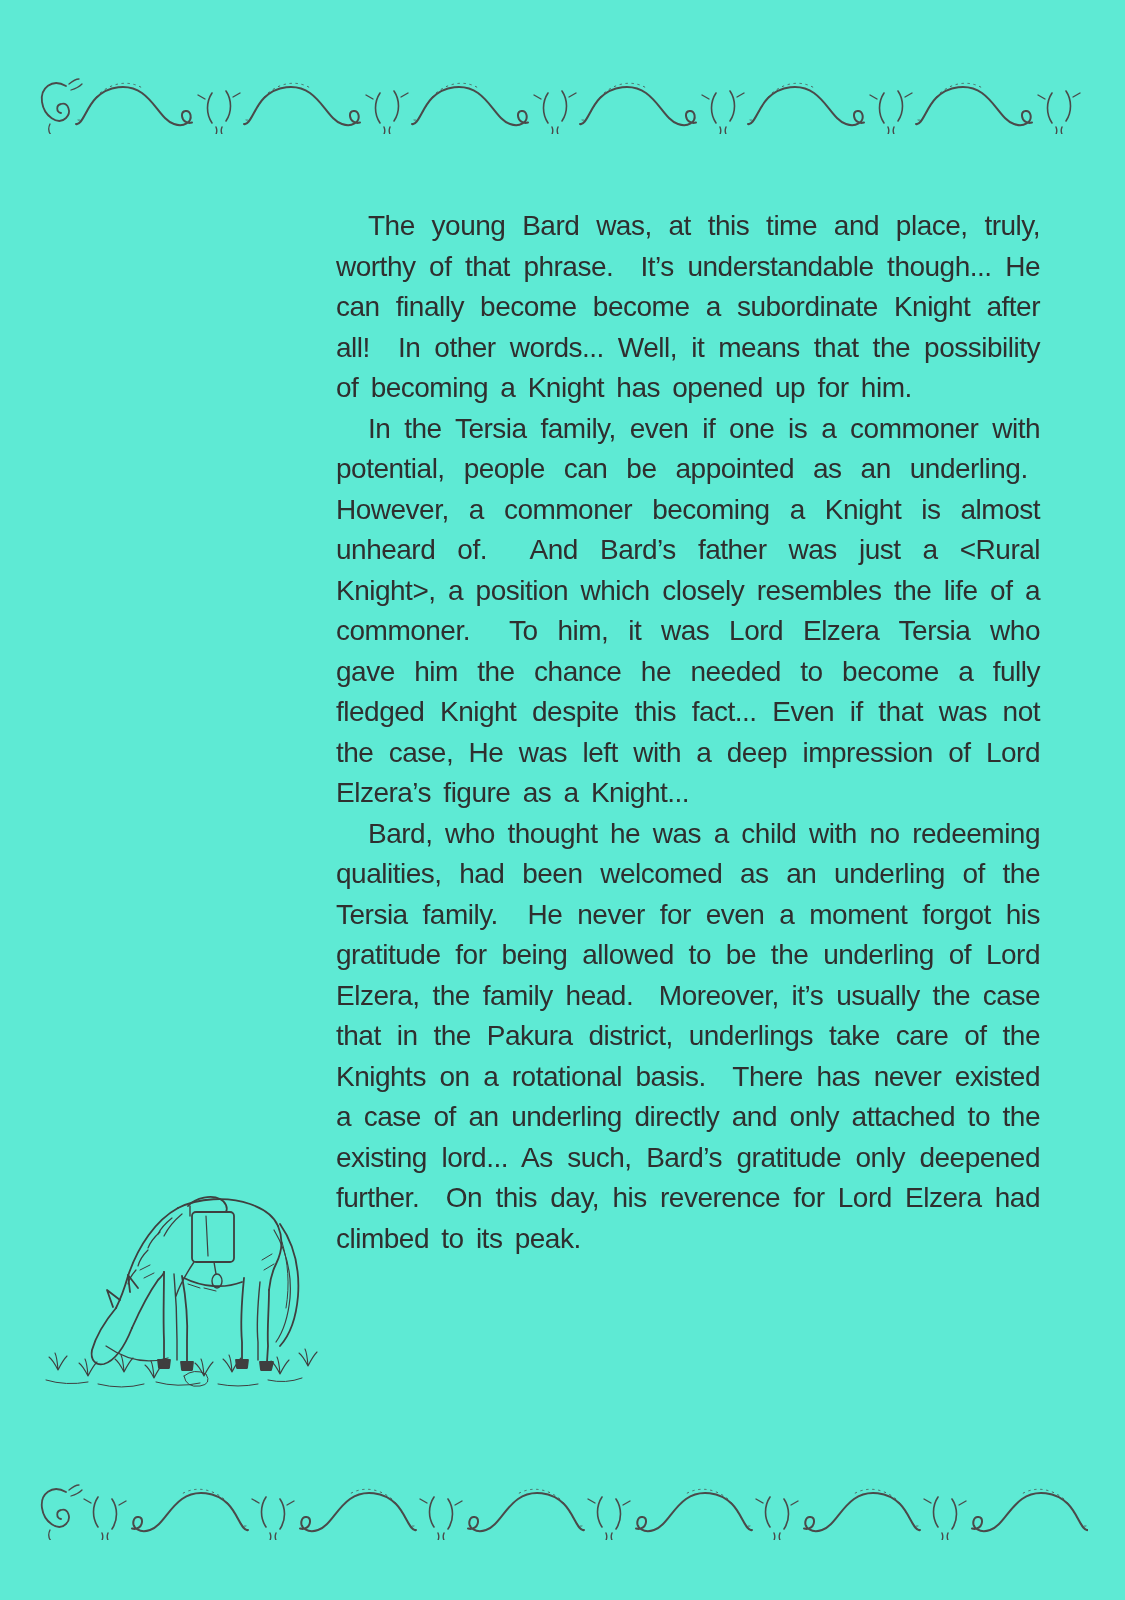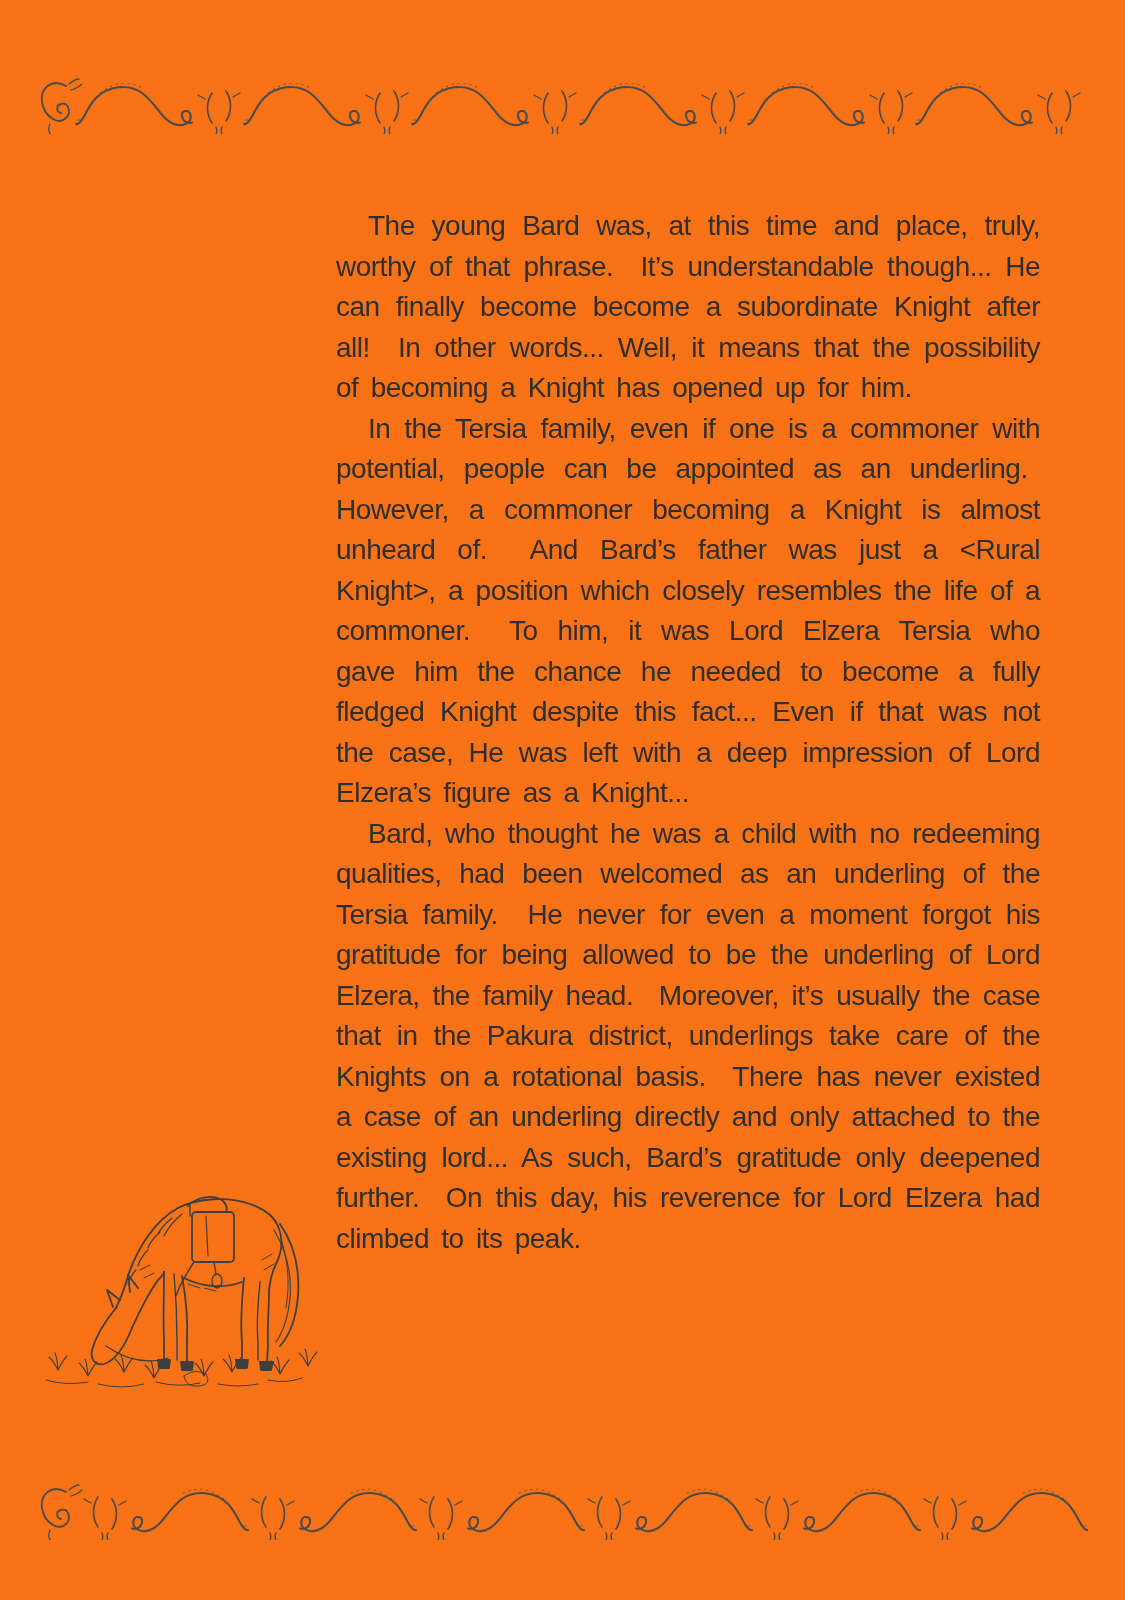--- a/index.html
+++ b/index.html
@@ -1,20 +1,20 @@
 <!DOCTYPE html>
 <html><head>
 <meta charset="utf-8">
 <style>
   html, body { margin: 0; padding: 0; background: #ffffff; }
   .page {
     position: relative;
     width: 1125px;
     height: 1600px;
-    background: #f97316;
+    background: #5eead4;
     overflow: hidden;
     font-family: "Liberation Sans", "DejaVu Sans", sans-serif;
   }
   .ornament { position: absolute; left: 36px; width: 1052px; height: 58px; }
   .ornament.top { top: 76px; }
   .ornament.bottom { top: 1482px; }
   .body-text {
     position: absolute;
     left: 336px;
     top: 206px;

